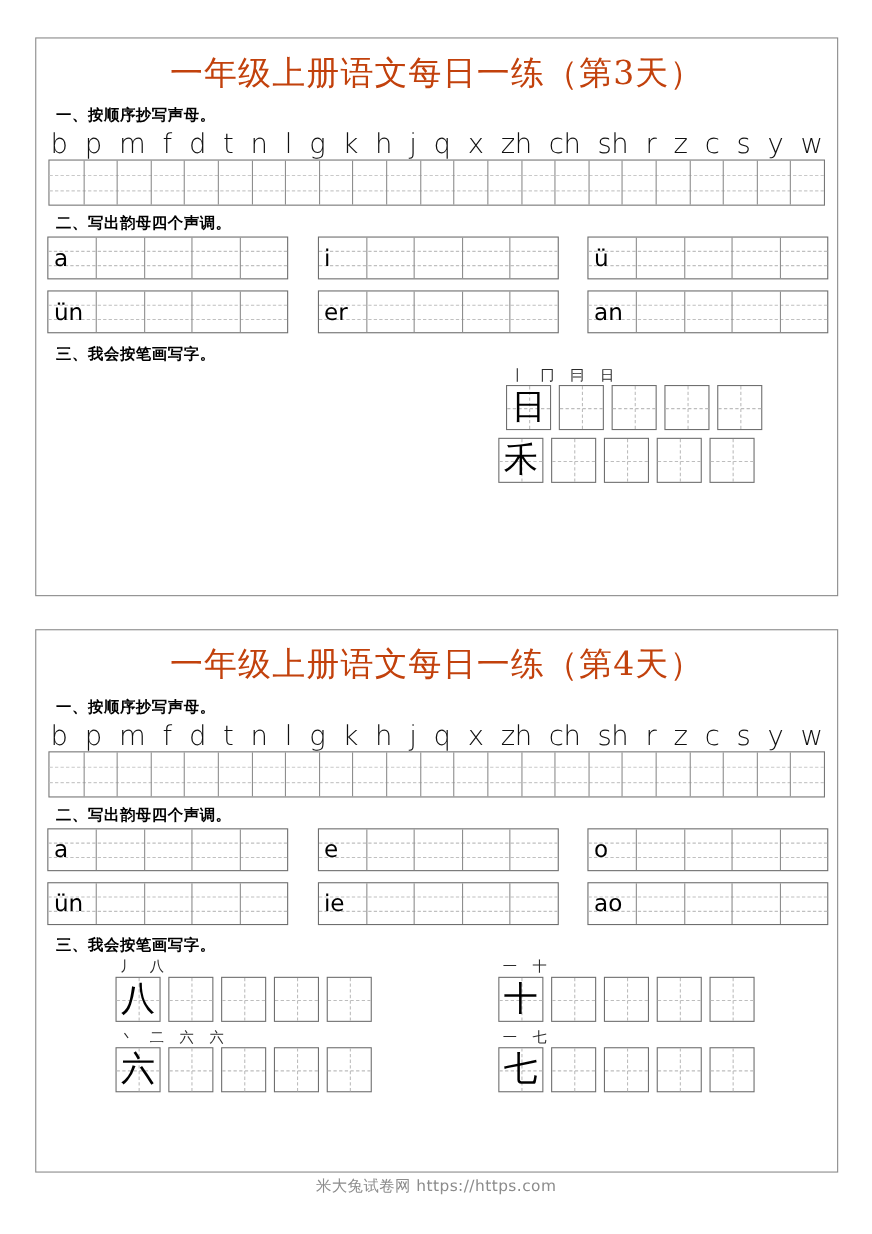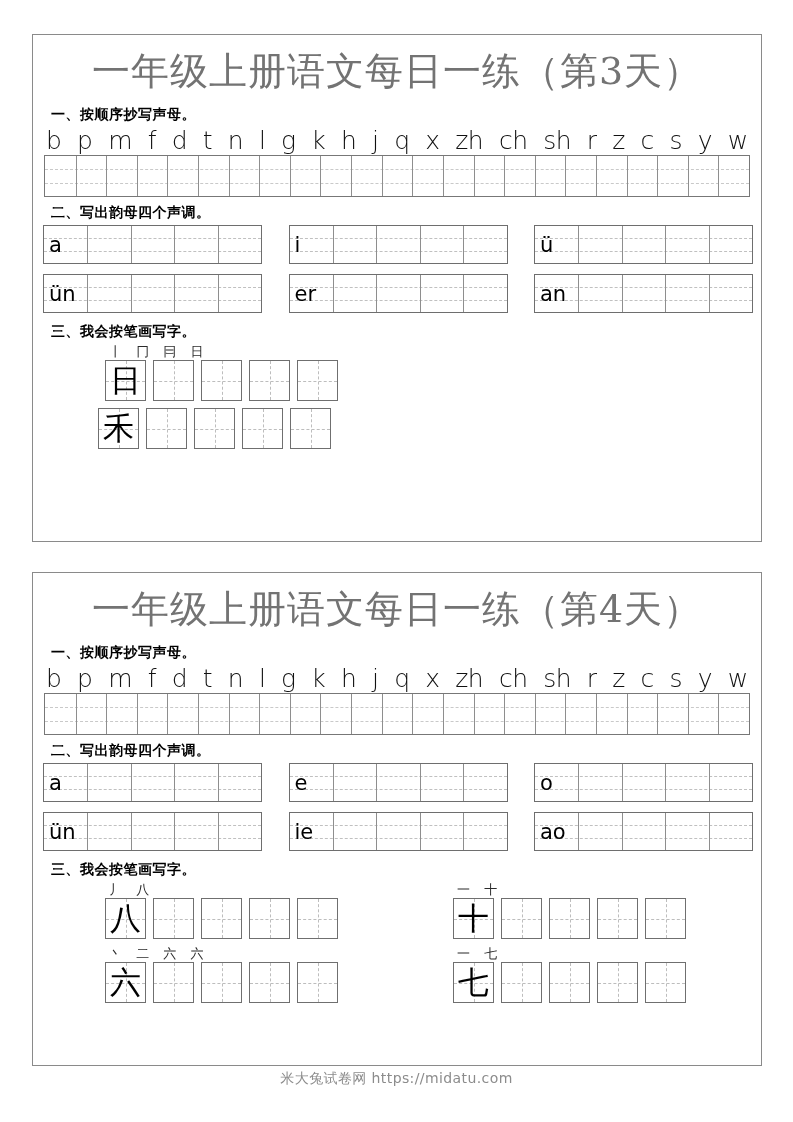--- a/index.html
+++ b/index.html
@@ -42,25 +42,25 @@
   }
 
   
   .title-row {
     text-align: center;
     padding-top: 11px;
     padding-bottom: 2px;
   }
   .title {
     font-family: "DejaVu Serif", "Liberation Serif", serif;
-    font-size: 38px;
+    font-size: 30px;
     letter-spacing: 1px;
     white-space: nowrap;
     display: inline-block;
-    color: #737373;
+    color: #c2410c;
   }
 
   
   .sec-head {
     font-family: "DejaVu Serif", "Liberation Serif", serif;
     font-weight: bold;
     font-size: 14px;
     margin: 7px 0 3px 8px;
     letter-spacing: 0.5px;
     white-space: nowrap;
@@ -153,21 +153,21 @@
     color: #000;
     z-index: 2;
     white-space: nowrap;
   }
 
   
   .char-block {
     display: flex;
     width: 710px;
     margin: 0 auto;
-    justify-content: space-between;
+    justify-content: flex-end;
   }
   .char-group {
     width: 355px;
     box-sizing: border-box;
     padding-left: 62px;
     margin-bottom: 7px;
   }
   .char-group.right { padding-left: 55px; }
   .strokes {
     font-family: "DejaVu Sans", sans-serif;
@@ -651,15 +651,15 @@
                   <div class="cross-v"></div>
                 </div>
               </div>
             </div>
           </div>
         </div>
 
     </div>
   </div>
 
-  <div class="footer">米大兔试卷网 https://midatu.com</div>
+  <div class="footer">米大兔试卷网 https://https.com</div>
 
 </div>
 
 </body></html>

